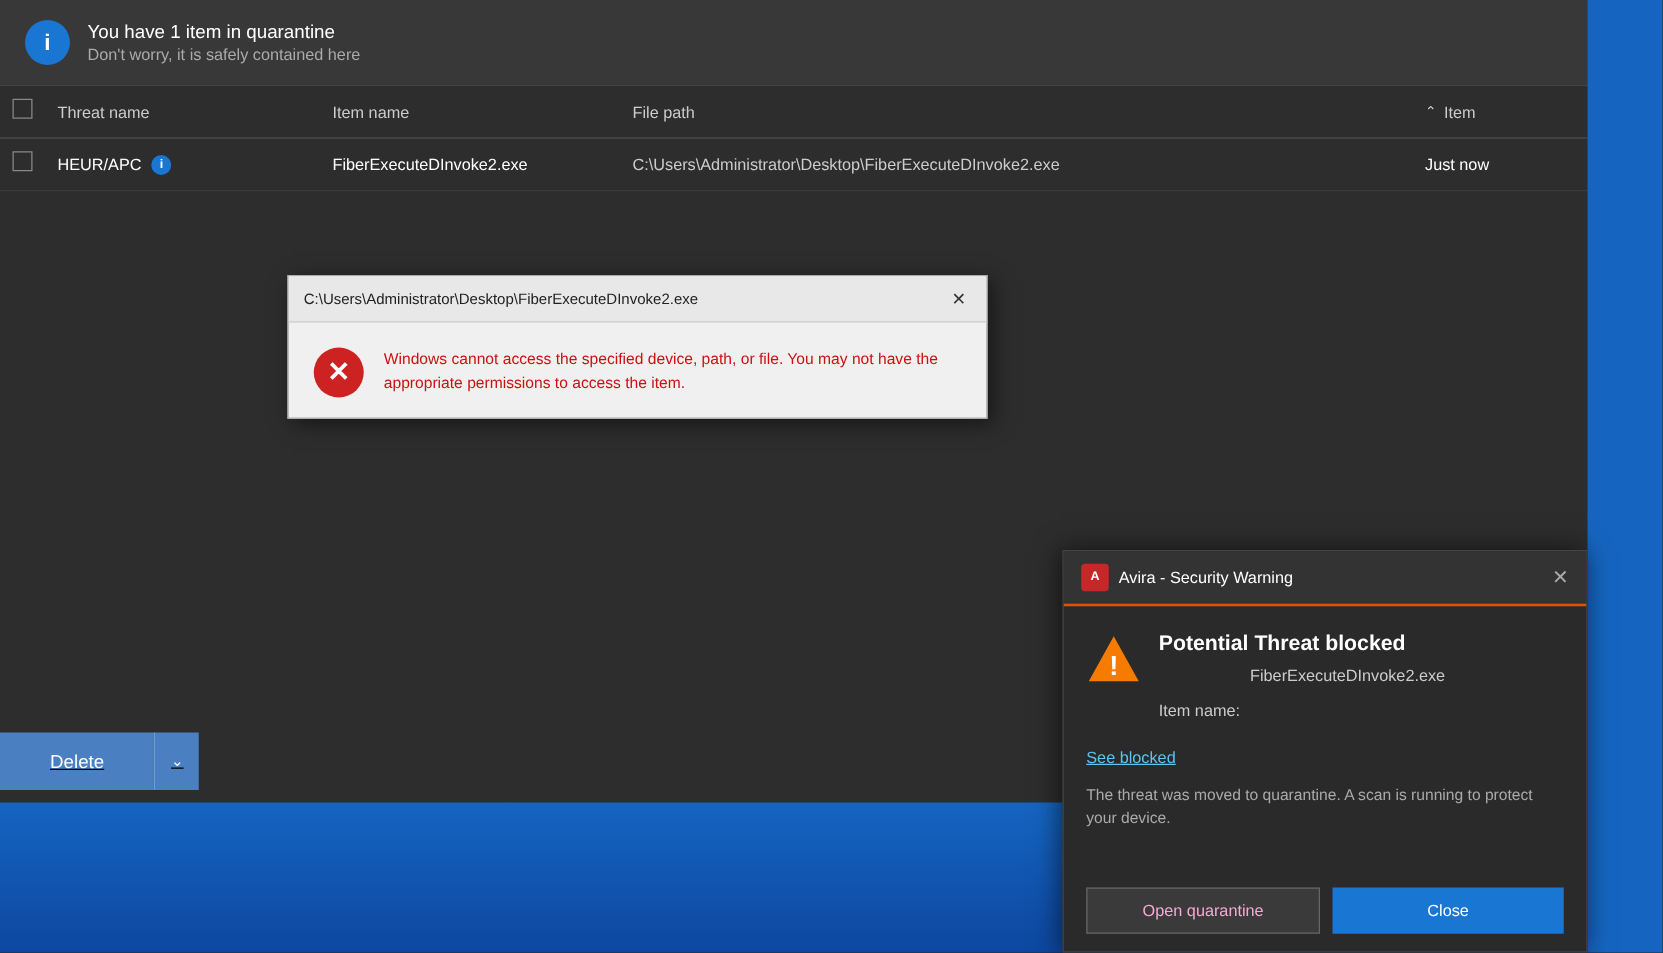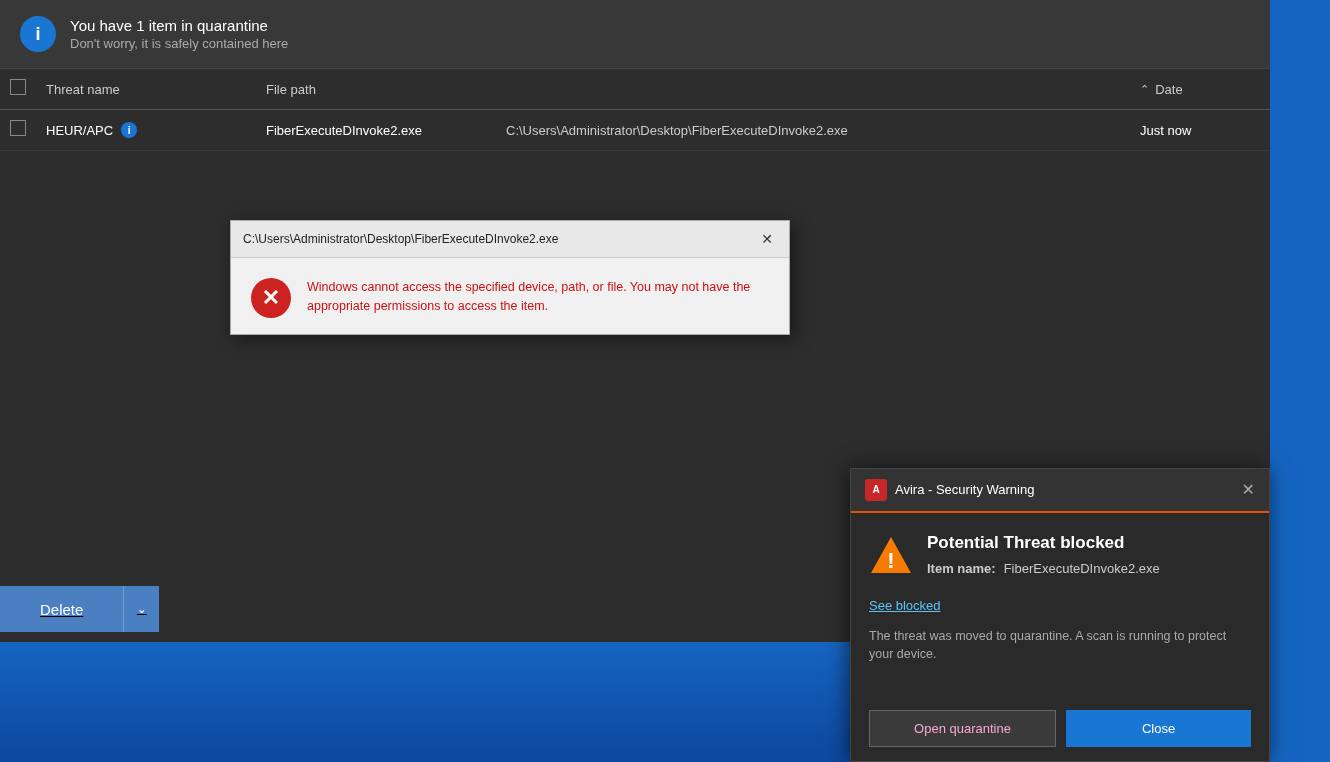--- a/index.html
+++ b/index.html
@@ -388,21 +388,22 @@
 
     .avira-item-row {
       display: flex;
       gap: 8px;
       margin-bottom: 6px;
     }
 
     .avira-label {
       color: #cccccc;
       font-size: 13px;
-      font-weight: 700;
+      font-weight: 400;
+      margin-top: 28px;
     }
 
     .avira-value {
       color: #cccccc;
       font-size: 13px;
     }
 
     .avira-link {
       color: #5bc4f5;
       font-size: 13px;
@@ -468,26 +469,29 @@
     </div>
   </div>
 
   <div class="table-header">
     <div class="col-check">
       <span class="checkbox-box"></span>
     </div>
     <div class="col-threat">
       <span class="col-header-label">Threat name</span>
     </div>
+    <div class="col-item">
+      <span class="col-header-label">Item name</span>
+    </div>
     <div class="col-path">
       <span class="col-header-label">File path</span>
     </div>
     <div class="col-date">
       <span class="sort-arrow">⌃</span>
-      <span class="col-header-label">Date</span>
+      <span class="col-header-label">Item</span>
     </div>
   </div>
 
   <div class="table-row">
     <div class="col-check">
       <span class="checkbox-box"></span>
     </div>
     <div class="col-threat">
       <div class="threat-cell">
         <span class="cell-text">HEUR/APC</span>

